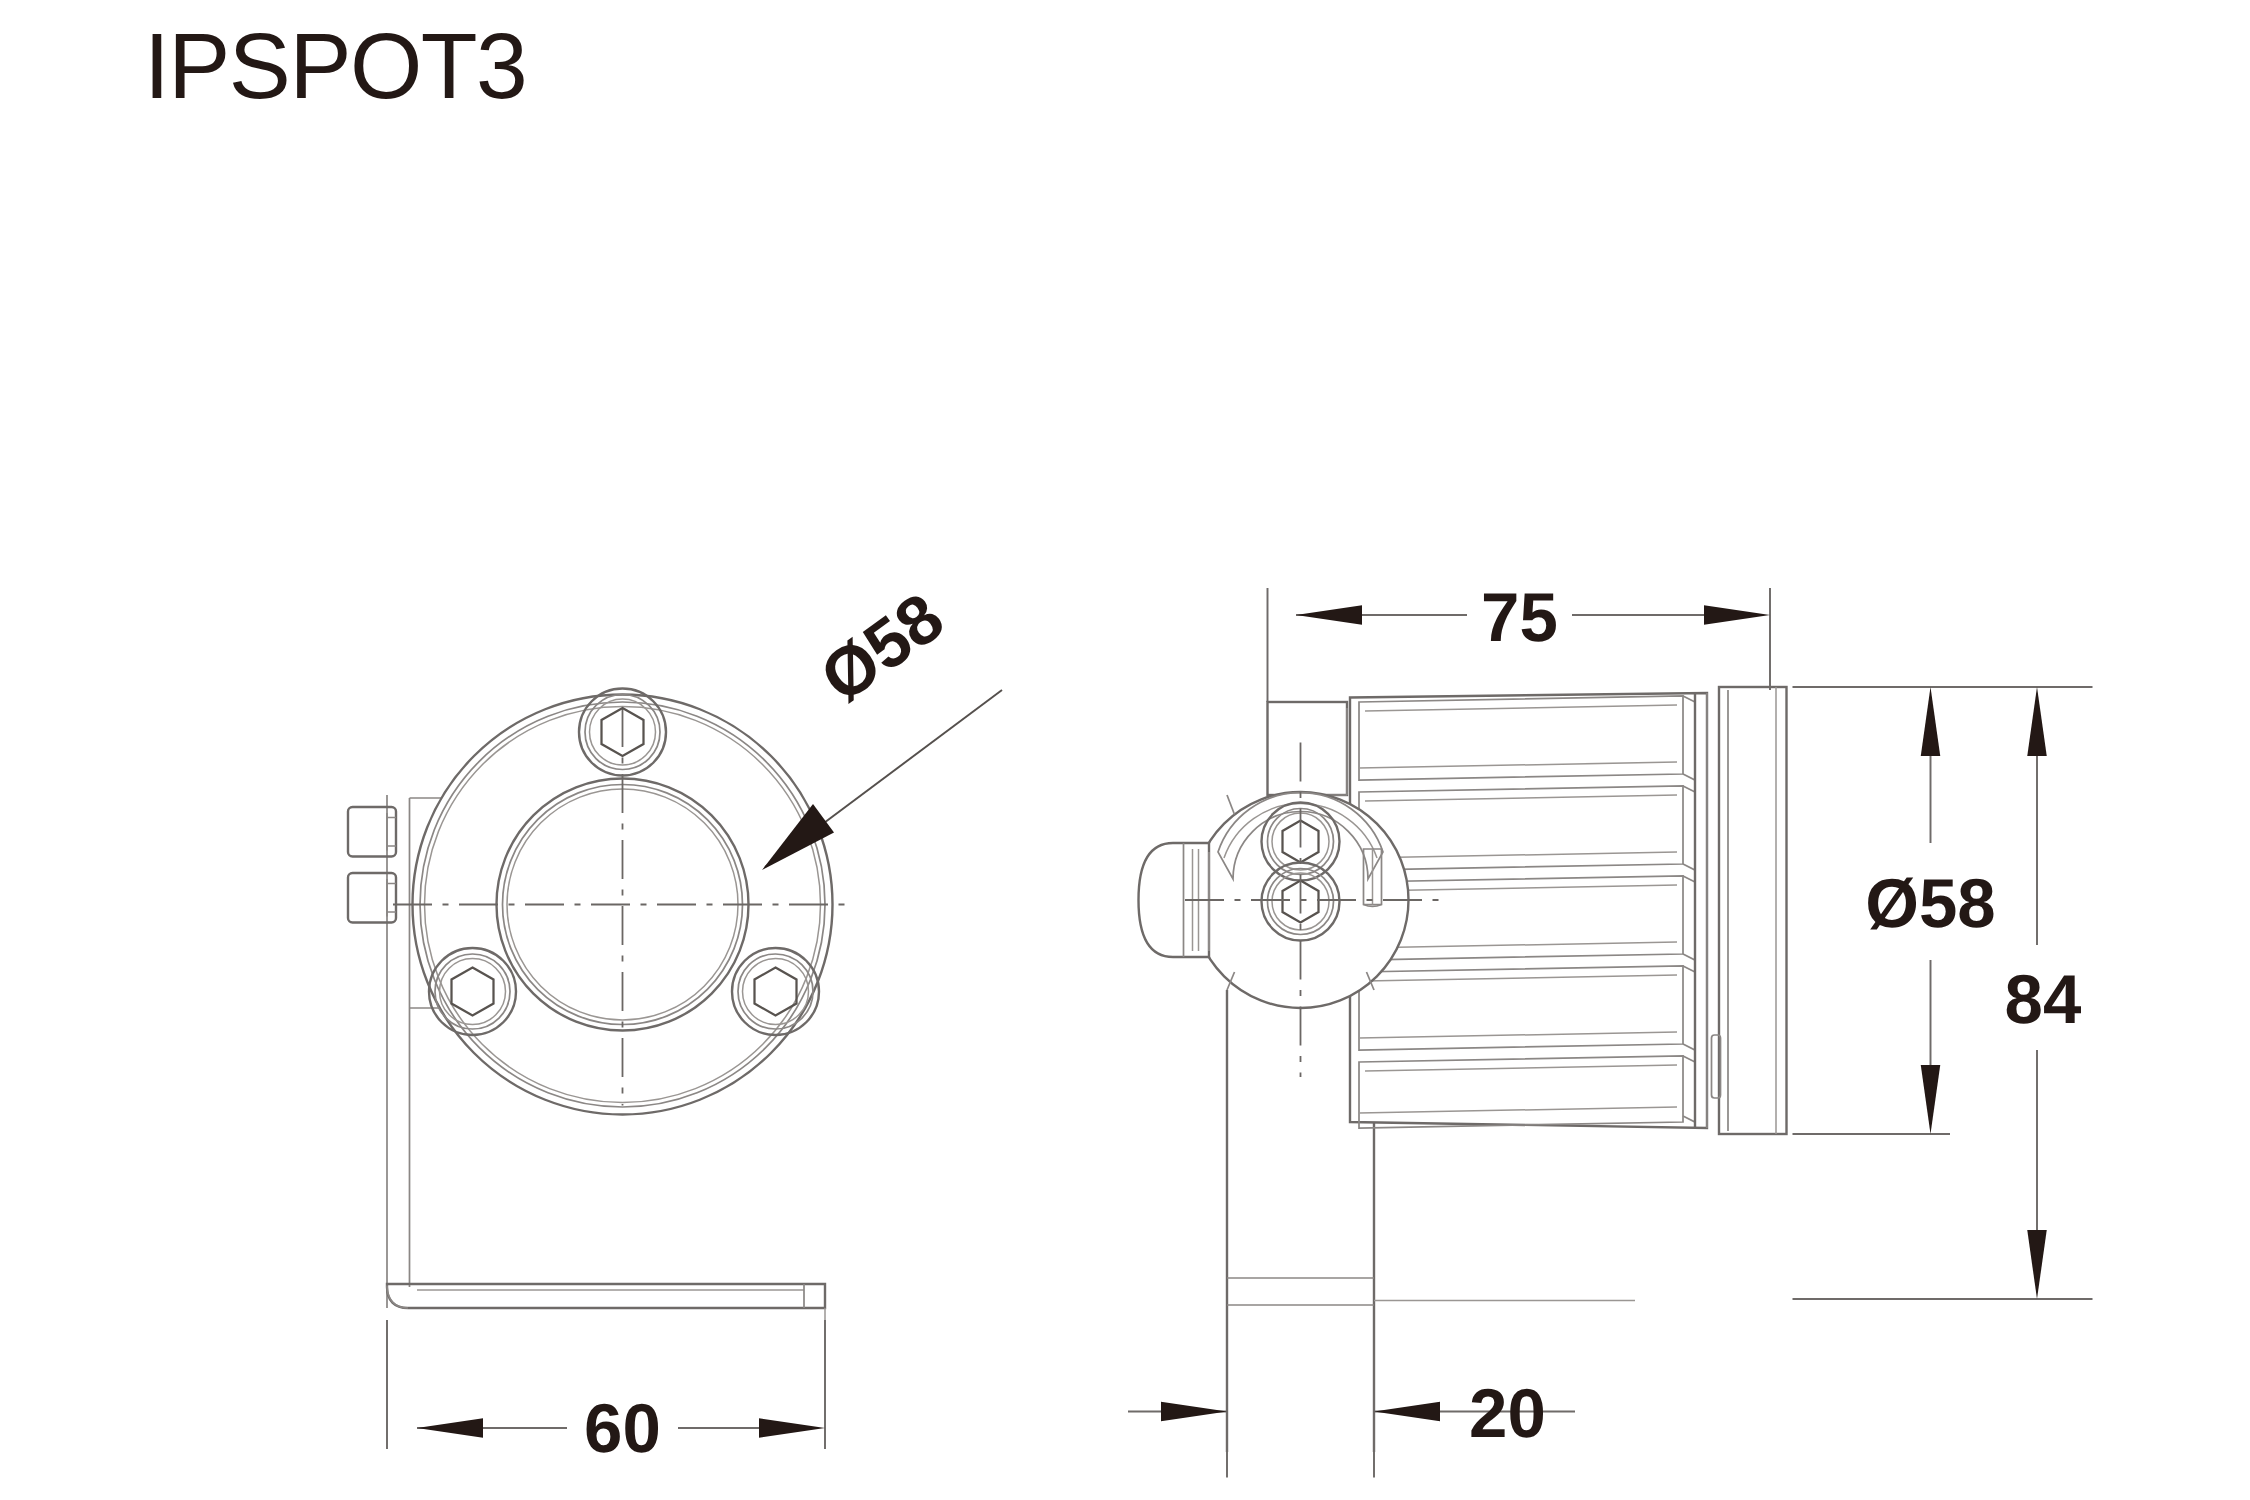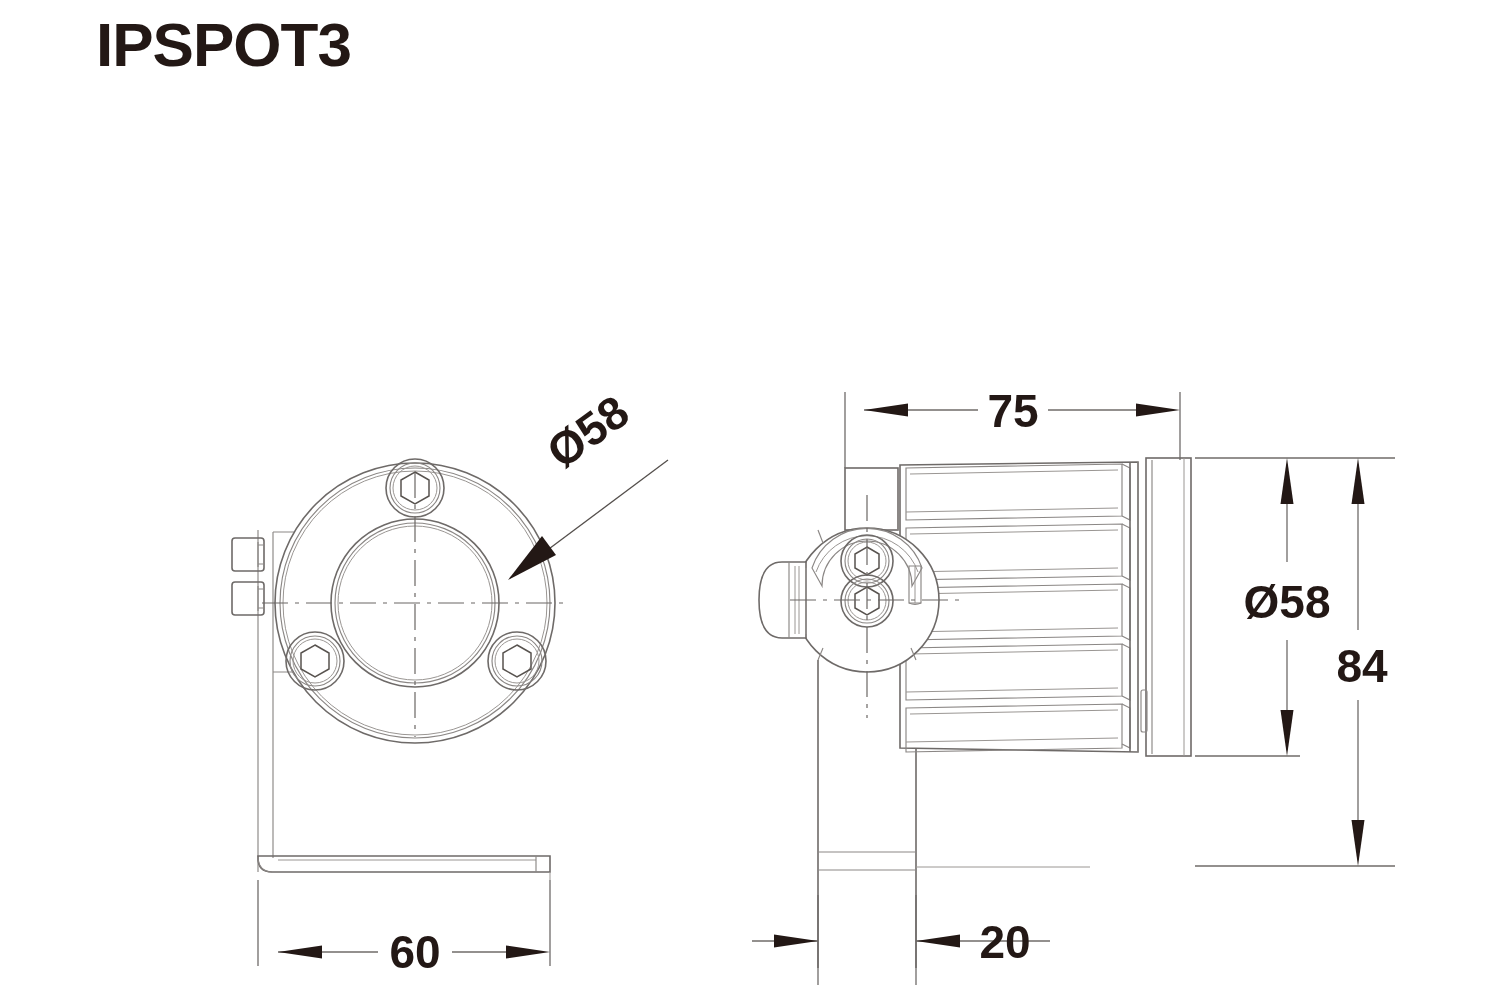--- a/index.html
+++ b/index.html
@@ -18,21 +18,21 @@
     position: relative;
     width: 1500px;
     height: 1000px;
   }
   .title-text {
     position: absolute;
     left: 96px;
     top: 14px;
     font-family: "Liberation Sans", sans-serif;
     font-size: 62px;
-    font-weight: bold;
+    font-weight: normal;
     letter-spacing: -1px;
     color: #231815;
     line-height: 1.0;
     white-space: nowrap;
   }
   svg.sheet {
     position: absolute;
     left: 0;
     top: 0;
     width: 1500px;

